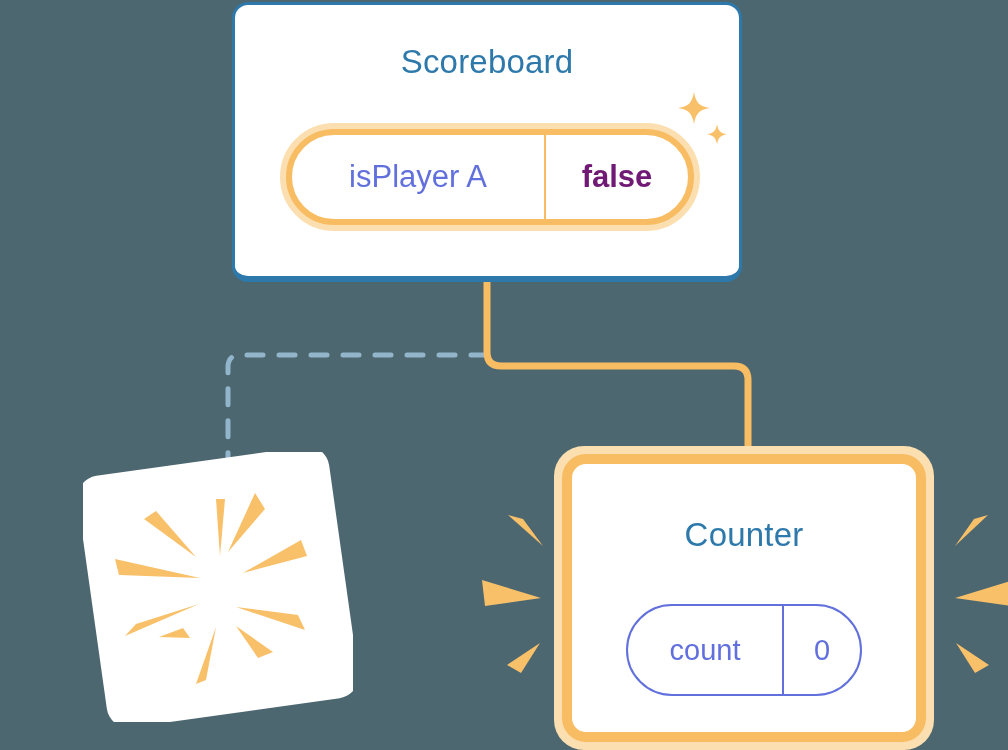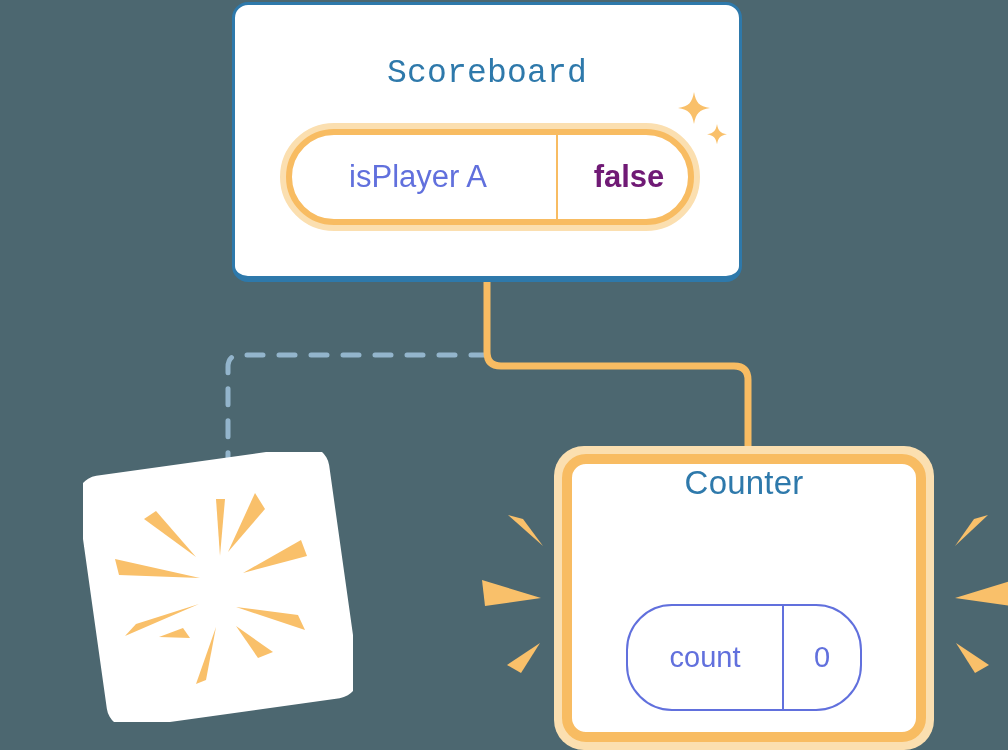--- a/index.html
+++ b/index.html
@@ -45,22 +45,21 @@
     z-index: 4;
   }
   .card-title {
     text-align: center;
     color: #2e79ab;
     font-size: 33px;
     font-weight: 400;
     letter-spacing: 0.2px;
   }
   #scoreboard-title {
-    margin-top: 50px;
-    font-family: Liberation Mono, monospace;
+    margin-top: 38px;
   }
 
   
   #scoreboard-pill-wrap {
     position: absolute;
     left: 45px;
     top: 118px;
     width: 420px;
     height: 108px;
   }
@@ -77,21 +76,20 @@
     position: absolute;
     left: 6px; top: 6px;
     width: 408px;
     height: 96px;
     border-radius: 48px;
     border: 6px solid #f8bc62;
     background: #ffffff;
     box-sizing: border-box;
     display: flex;
     align-items: stretch;
-    gap: 12px;
   }
   #scoreboard-pill-key {
     flex: 0 0 252px;
     display: flex;
     align-items: center;
     justify-content: center;
     font-size: 31px;
     color: #6170dd;
     font-weight: 400;
   }
@@ -141,27 +139,28 @@
     position: absolute;
     left: 8px; top: 8px;
     width: 364px;
     height: 288px;
     border-radius: 24px;
     border: 10px solid #f8bc62;
     background: #ffffff;
     box-sizing: border-box;
   }
   #counter-title {
+    margin-top: 52px;
   }
   #counter-pill {
     position: absolute;
     left: 54px;
     top: 140px;
     width: 236px;
-    height: 107px;
+    height: 92px;
     border-radius: 46px;
     border: 2px solid #6170dd;
     background: #ffffff;
     box-sizing: border-box;
     display: flex;
     align-items: stretch;
   }
   #counter-pill-key {
     flex: 0 0 154px;
     display: flex;

